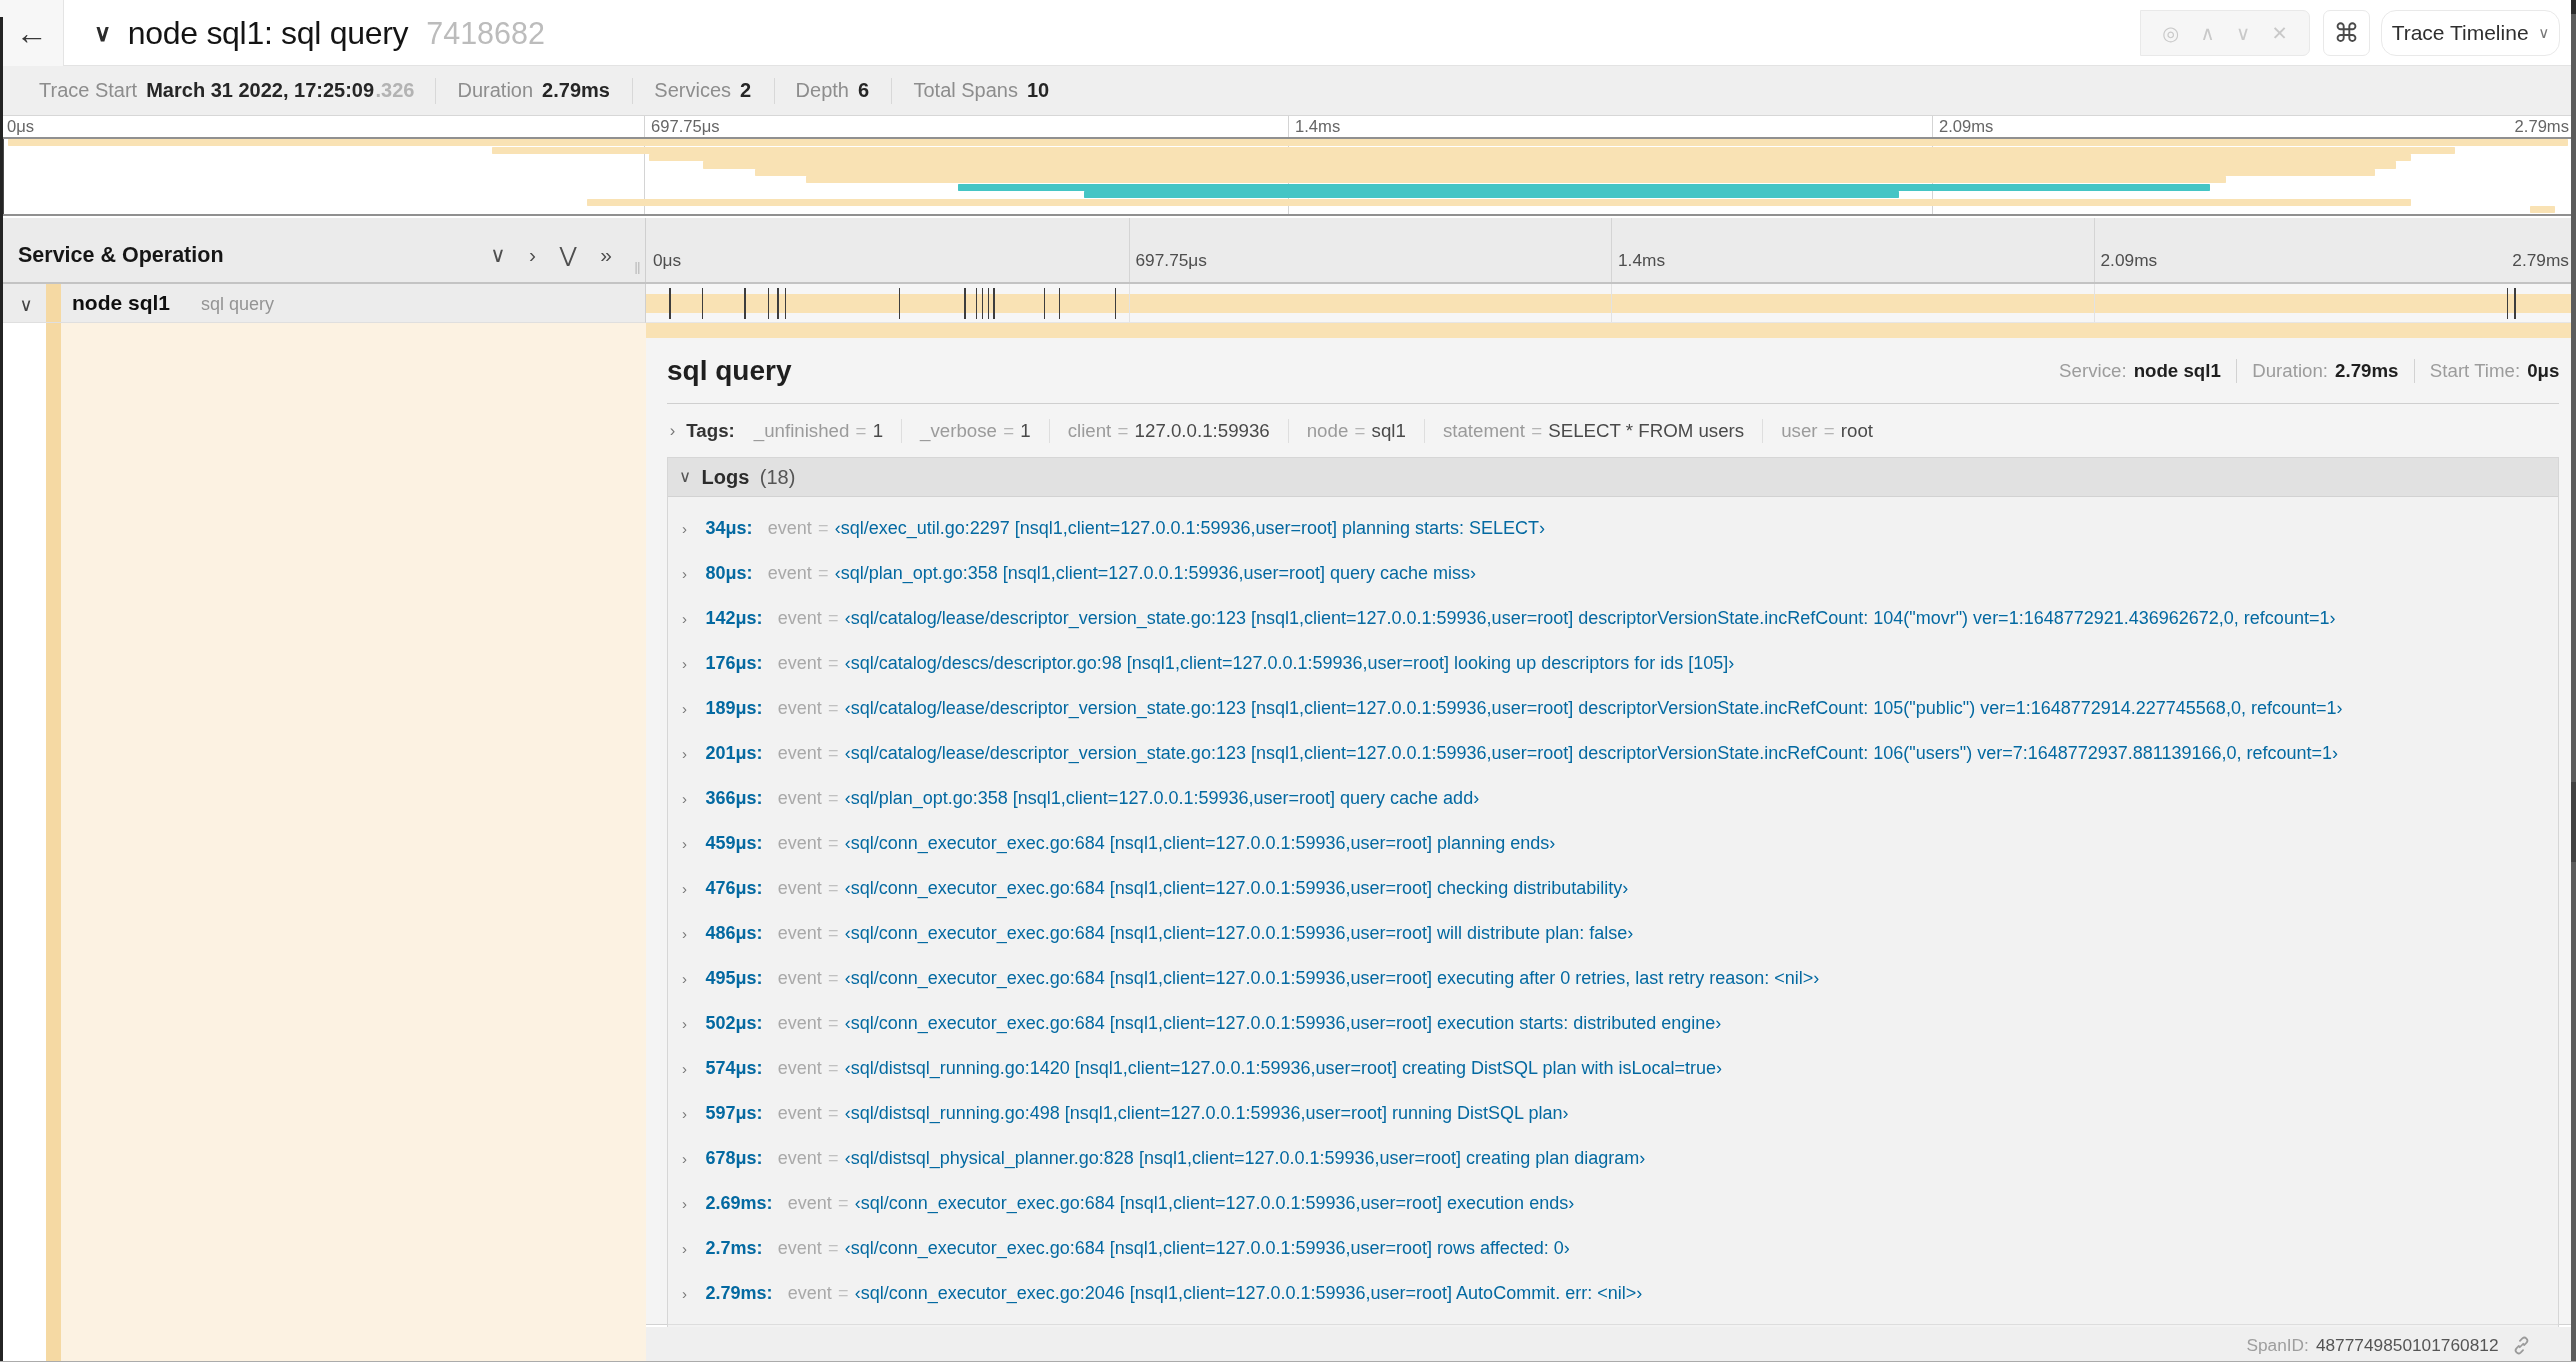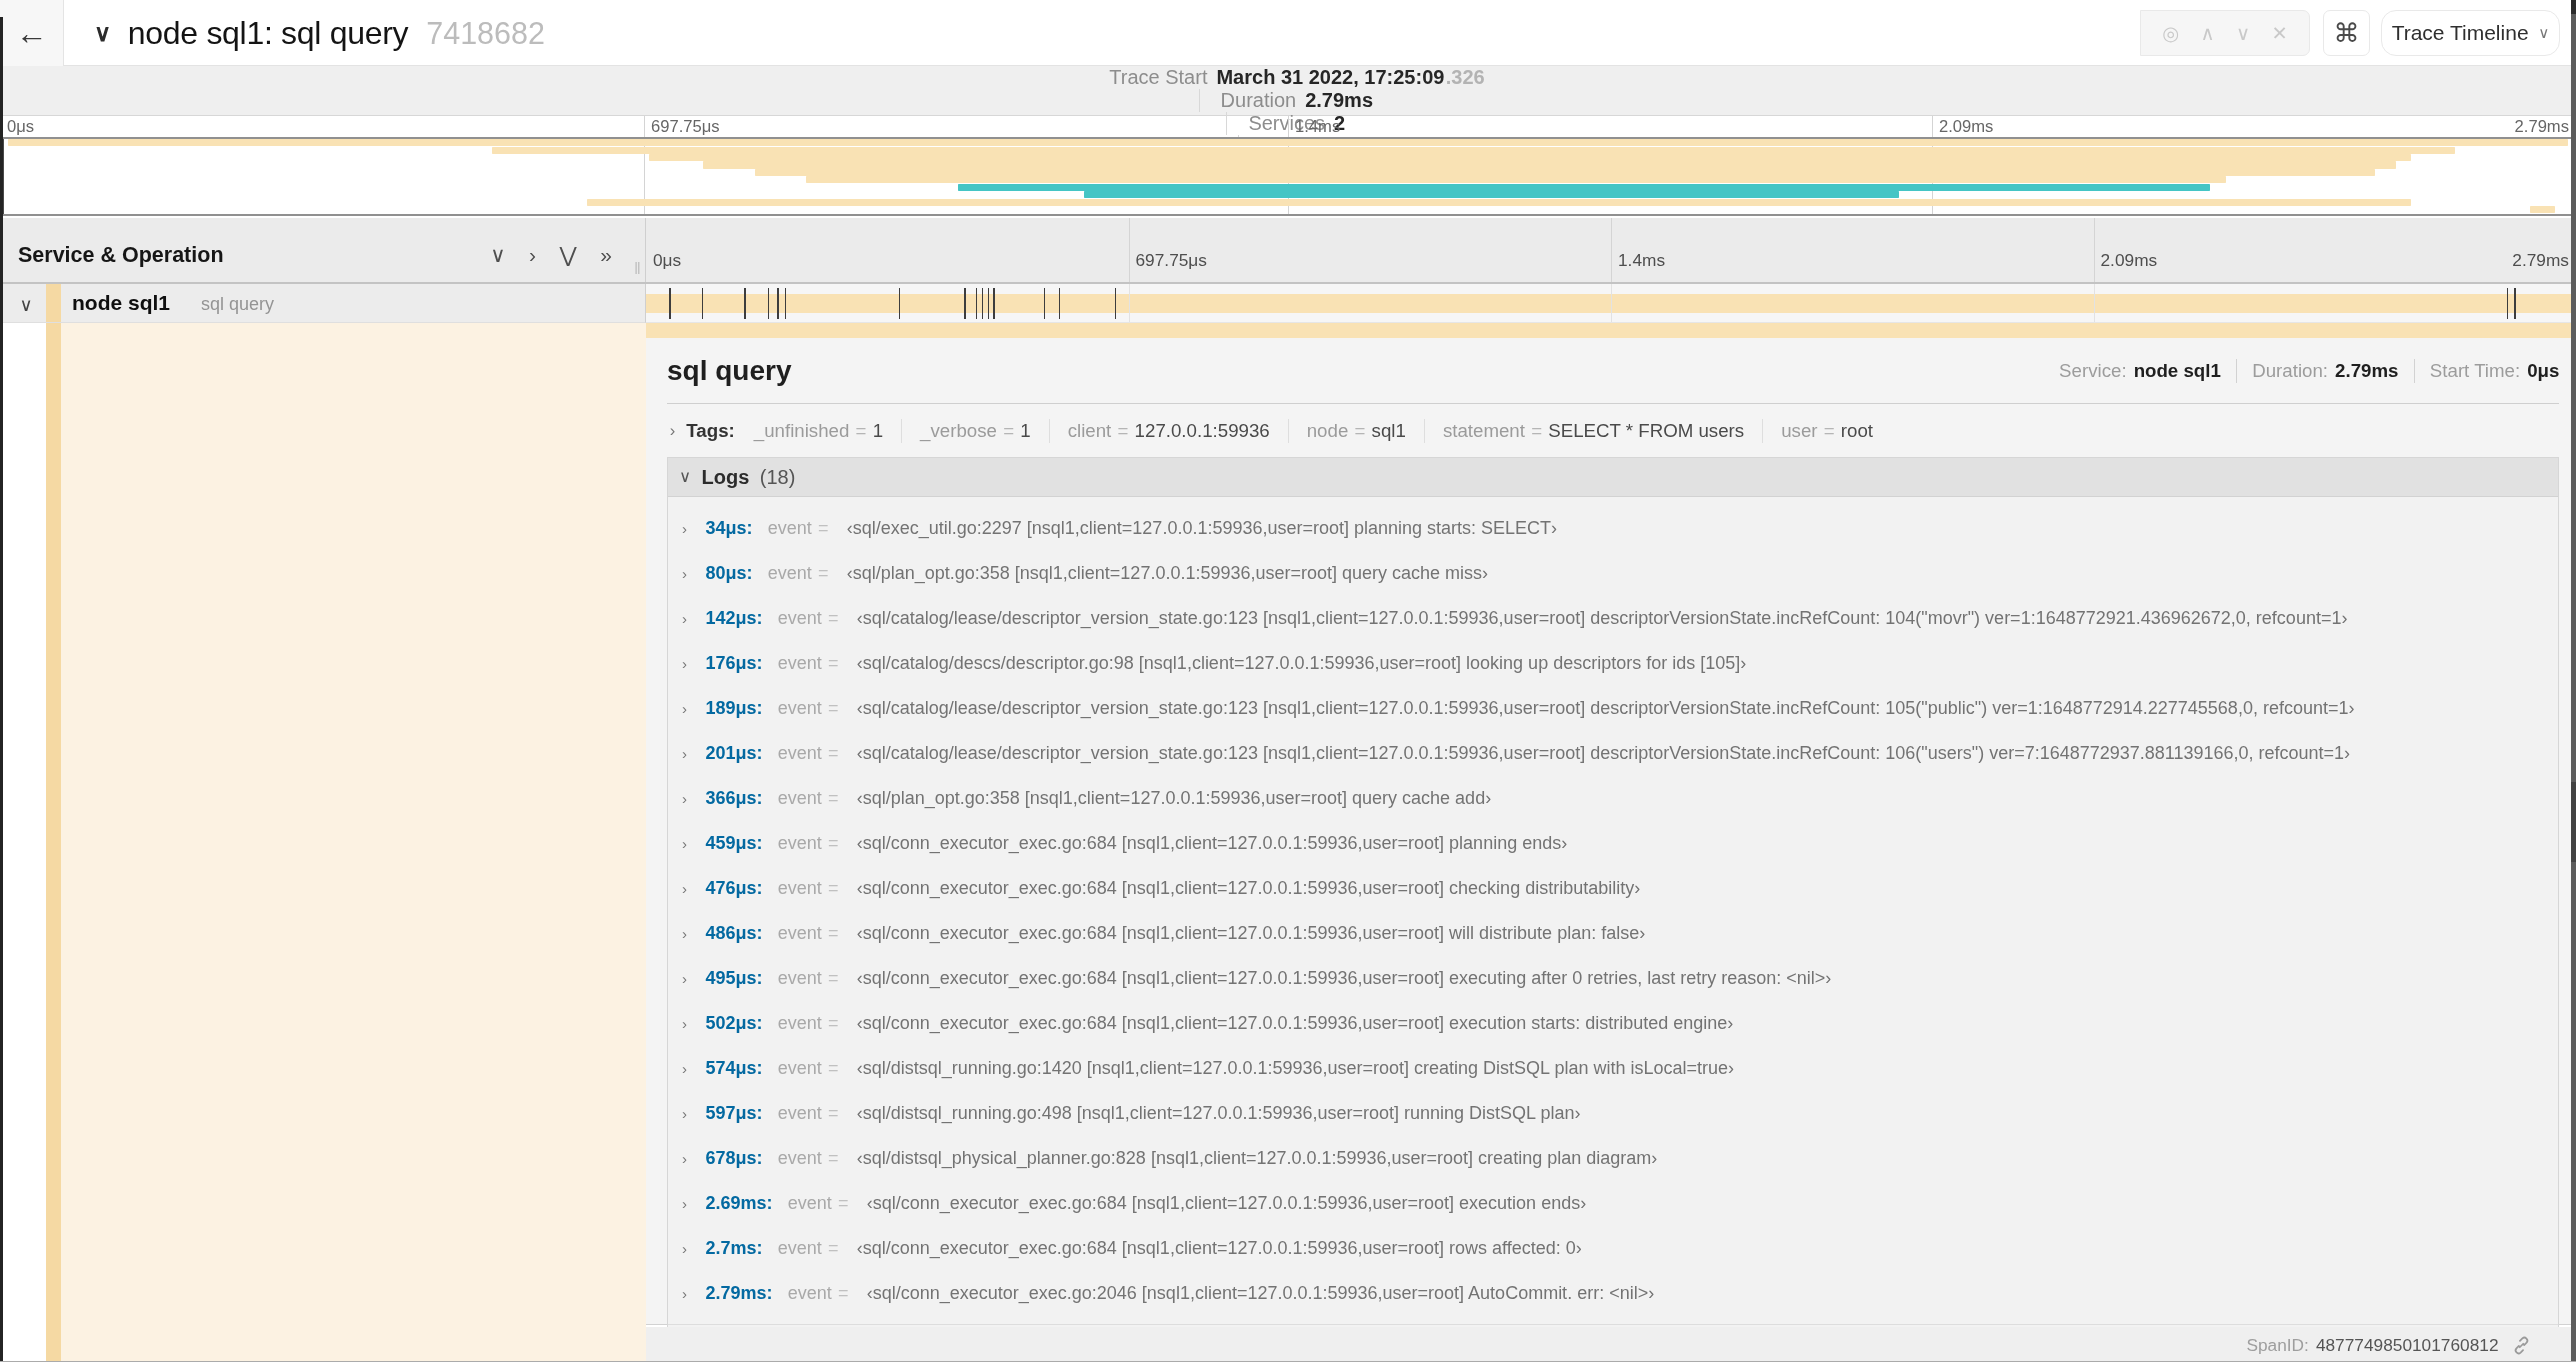--- a/index.html
+++ b/index.html
@@ -14,21 +14,21 @@
   .title-wrap { position: absolute; left: 94px; top: 0; height: 66px; display: flex; align-items: center; gap: 16.6px; }
   .title-chevron { font-size: 23.5px; font-weight: 700; color: #2b2b2b; }
   .trace-title { font-size: 32px; font-weight: 500; color: #141414; letter-spacing: -0.3px; }
   .trace-id { font-size: 30.5px; color: #bcbcbc; font-weight: 400; margin-left: 1.4px; }
   .find-box { position: absolute; left: 1695px; top: 10.4px; width: 445px; height: 46px; background: #fff; border: 1.4px solid #e9e9e9; border-right: none; border-radius: 7px 0 0 7px; display: flex; align-items: center; padding-left: 18px; font-size: 21px; color: #cfcfcf; }
   .find-suffix { position: absolute; left: 2140px; top: 10.4px; width: 170px; height: 46px; background: #f6f6f6; border: 1.4px solid #e9e9e9; border-radius: 0 7px 7px 0; display: flex; align-items: center; justify-content: space-evenly; color: #c9c9c9; font-size: 19.4px; }
   .kbd-btn { position: absolute; left: 2323px; top: 10.4px; width: 47px; height: 46px; background: #fff; border: 1.4px solid #e9e9e9; border-radius: 7px; display: flex; align-items: center; justify-content: center; font-size: 26px; color: #4a4a4a; cursor: pointer; }
   .view-btn { position: absolute; left: 2381px; top: 10.4px; width: 179px; height: 46px; background: #fff; border: 1.4px solid #e9e9e9; border-radius: 15px; display: flex; align-items: center; justify-content: center; gap: 9.7px; font-size: 21px; color: #2f2f2f; cursor: pointer; }
   .view-btn .dd { font-size: 15.2px; color: #777; }
   
-  .tracebar { position: absolute; left: 0; top: 66px; width: 100%; height: 50px; background: #efefef; border-bottom: 0.7px solid #d7d7d7; display: flex; align-items: center; padding-left: 18px; font-size: 20px; flex-direction: column; }
+  .tracebar { position: absolute; left: 0; top: 66px; width: 100%; height: 50px; background: #efefef; border-bottom: 0.7px solid #d7d7d7; display: flex; align-items: center; padding-left: 18px; font-size: 20px; }
   .summary-item { display: flex; align-items: center; gap: 9px; padding: 0 21px; height: 26px; }
   .summary-item + .summary-item { border-left: 1.4px solid #d8d8d8; }
   .summary-item .lbl { color: #8d8d8d; }
   .summary-item .val { color: #262626; font-weight: 700; }
   .summary-item .sfx { color: #b3b3b3; font-weight: 700; margin-left: -7.6px; }
   
   .minimap-labels { position: absolute; left: 0; top: 116px; width: 100%; height: 21px; font-size: 16.6px; color: #666; }
   .minimap-labels .tick-label { position: absolute; top: 1.4px; white-space: nowrap; }
   .minimap-canvas { position: absolute; left: 0; top: 137px; width: 100%; height: 79px; background: #fff; border-top: 2.1px solid #909090; border-bottom: 2.1px solid #909090; }
   .vp-handle { position: absolute; left: 0; top: 0; bottom: 0; width: 3.5px; background: #4a4a4a; }
@@ -82,21 +82,21 @@
   .logs-head { height: 39px; background: #e1e1e1; border-bottom: 0.7px solid #d2d2d2; display: flex; align-items: center; padding-left: 11px; gap: 10.4px; cursor: pointer; }
   .logs-chevron { color: #555; font-size: 16.6px; }
   .logs-title { font-size: 20px; font-weight: 700; color: #2c2c2c; }
   .logs-count { font-size: 20px; color: #555; }
   .logs-list { padding-top: 8.3px; }
   .log-row { height: 45px; display: flex; align-items: center; padding-left: 14px; font-size: 18px; white-space: nowrap; cursor: pointer; }
   .log-row .chv { color: #777; font-size: 15.2px; width: 23.5px; }
   .log-row .t { font-weight: 700; color: #0369a1; margin-right: 15.2px; }
   .log-row .k { color: #a9a9a9; }
   .log-row .eq { color: #c0c0c0; margin: 0 6.2px; }
-  .log-row .v { color: #737373; margin-left: 12px; }
+  .log-row .v { color: #0369a1; }
   .logs-note { border-top: 0.7px solid #dddddd; margin-top: 8.3px; padding: 9.7px 0 11px 14px; font-size: 15.2px; color: #a3a3a3; }
   
   .footer { position: absolute; left: 646px; right: 0; top: 1327px; bottom: 0; background: #efefef; display: flex; align-items: center; justify-content: flex-end; padding-right: 44px; gap: 7px; font-size: 17.3px; }
   .footer .lbl { color: #9e9e9e; }
   .footer .val { color: #555; }
   .link-icon { width: 21px; height: 21px; margin-left: 5.5px; cursor: pointer; }
   
   .edge-left { position: absolute; left: 0; top: 16.6px; bottom: 0; width: 2.8px; background: #242424; }
   .edge-right { position: absolute; right: 0; top: 0; bottom: 0; width: 5.5px; background: #5c5c5c; }
   .edge-right-top { position: absolute; right: 0; top: 0; width: 5.5px; height: 14px; background: #2b2b2b; }

